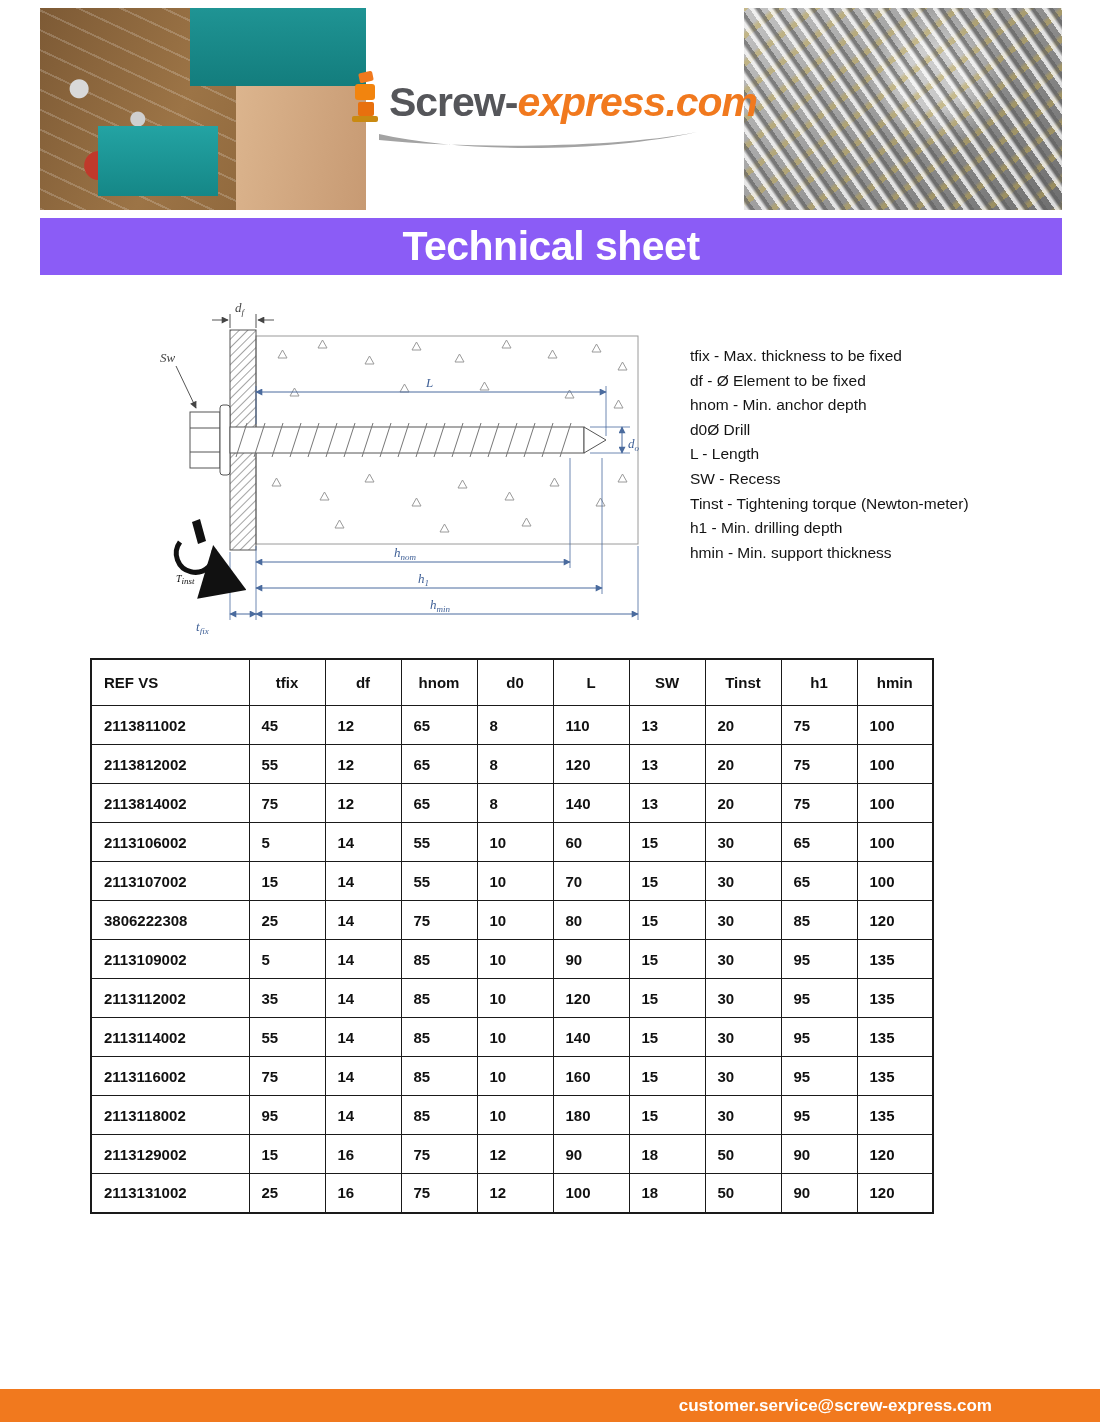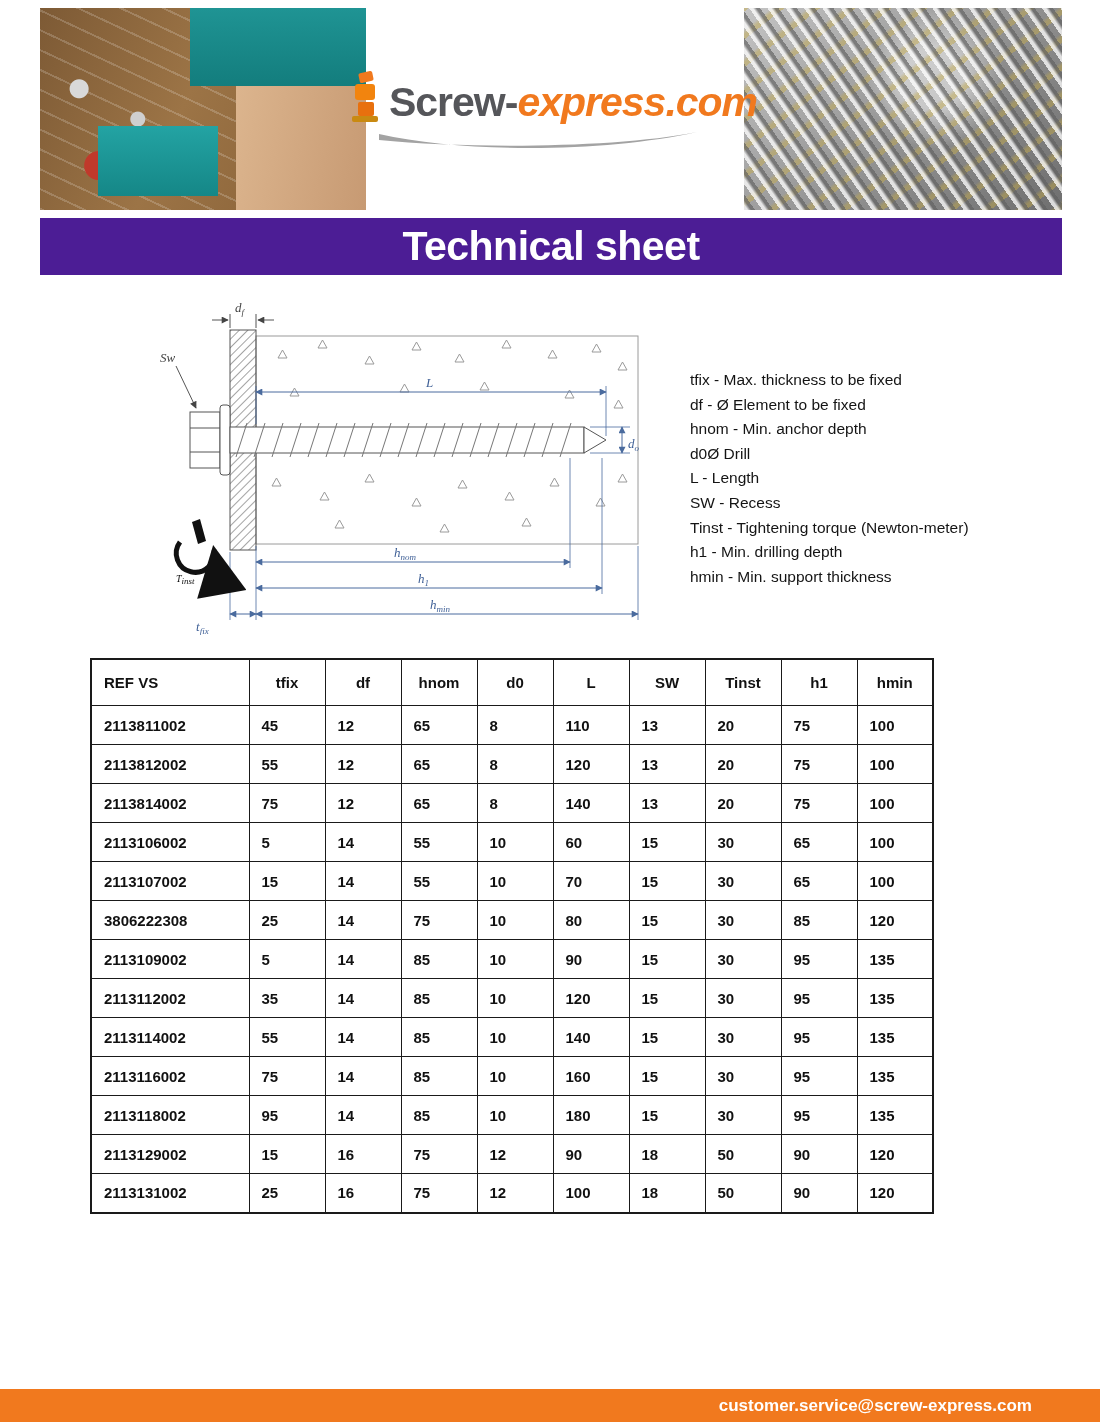--- a/index.html
+++ b/index.html
@@ -34,26 +34,26 @@
   .logo-wrap { position:absolute; left:360px; top:20px; width:386px; height:182px;
                display:flex; flex-direction:column; align-items:center; justify-content:center; }
   .brand { display:flex; align-items:baseline; white-space:nowrap; }
   .logo-mark { margin-right:6px; align-self:center; }
   .brand-dark { font-weight:bold; font-size:41px; color:#55565A; letter-spacing:-1px;margin-top:11px; }
   .brand-accent { font-weight:bold; font-style:italic; font-size:41px; color:#F1791E; letter-spacing:-1px; }
   .swoosh { margin-top:4px; margin-left:-30px; }
 
   
   .banner { position:absolute; left:40px; top:218px; width:1022px; height:57px;
-            background:#4c1d95; display:flex; align-items:center; justify-content:center; }
+            background:#8b5cf6; display:flex; align-items:center; justify-content:center; }
   .banner-title { color:#ffffff; font-weight:bold; font-size:41px; letter-spacing:-0.5px; }
 
   
   .diagram { position:absolute; left:150px; top:300px; width:540px; height:335px; }
-  .legend { position:absolute; left:690px; top:368px; width:360px;
+  .legend { position:absolute; left:690px; top:344px; width:360px;
             font-size:15.5px; line-height:24.6px; color:#141414; }
   .legend-line { white-space:nowrap; }
 
   .dl { stroke:#4A6B9E; stroke-width:1; fill:none; }
   .xl { stroke:#4A6B9E; stroke-width:0.8; }
   .kl { stroke:#555; stroke-width:1; fill:none; }
   text.dim  { fill:#3E5F96; font-size:13px; font-style:italic; font-family:"Liberation Serif",serif; }
   text.dimk { fill:#444444; font-size:13px; font-style:italic; font-family:"Liberation Serif",serif; }
   text .sub { font-size:9px; }
   text.tiny { fill:#111; font-size:10px; font-style:italic; font-family:"Liberation Serif",serif; }
@@ -65,21 +65,21 @@
   .spec-table th, .spec-table td {
     border:1px solid #1a1a1a; font-size:15px; font-weight:bold; color:#111;
     height:39px; padding:2px 6px 2px 12px; text-align:left; overflow:hidden;
   }
   .spec-table th { text-align:center; padding:14px 4px; }
   .spec-table th:first-child { text-align:left; padding-left:12px; }
 
   
   .footer { position:absolute; left:0; top:1389px; width:1100px; height:33px;
             background:#F1791E; display:flex; align-items:center; justify-content:flex-end;
-            padding-right:68px; }
+            padding-right:108px; }
   .footer-email { color:#ffffff; font-weight:bold; font-size:17px; }
 </style>
 </head>
 <body>
 
 <div class="photo photo-left"></div>
 <div class="photo photo-right"></div>
 
 <div class="logo-wrap">
   <div class="brand">

